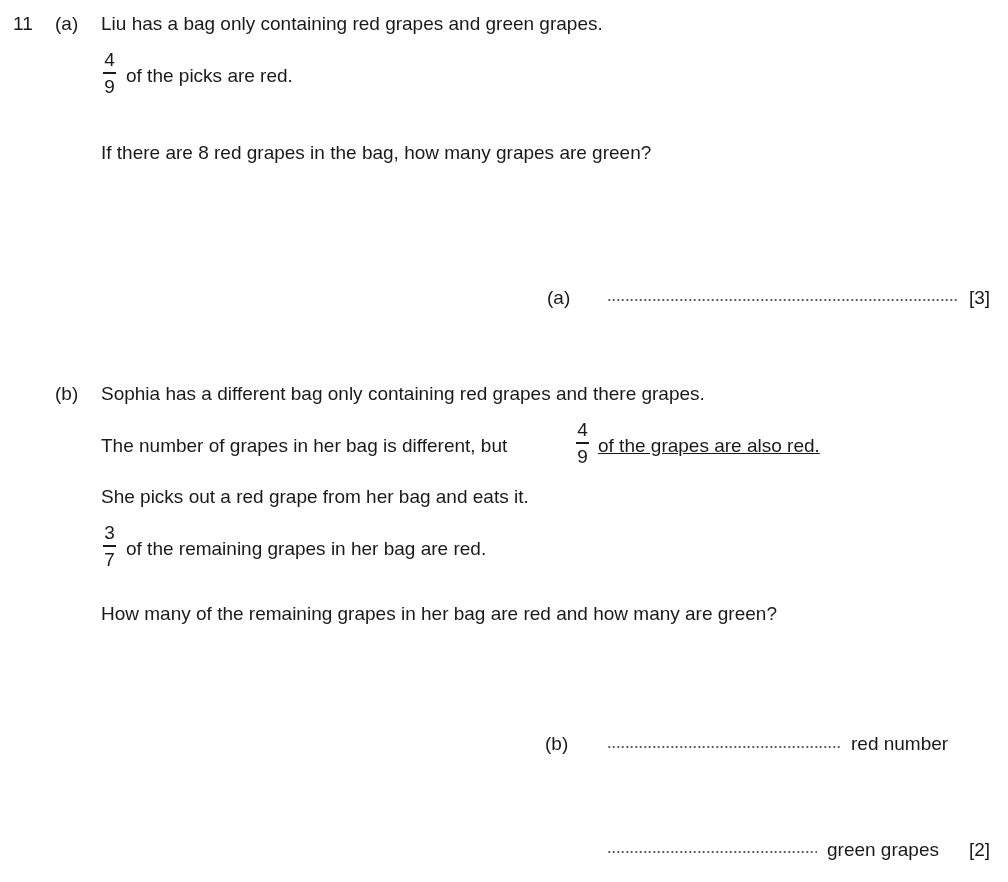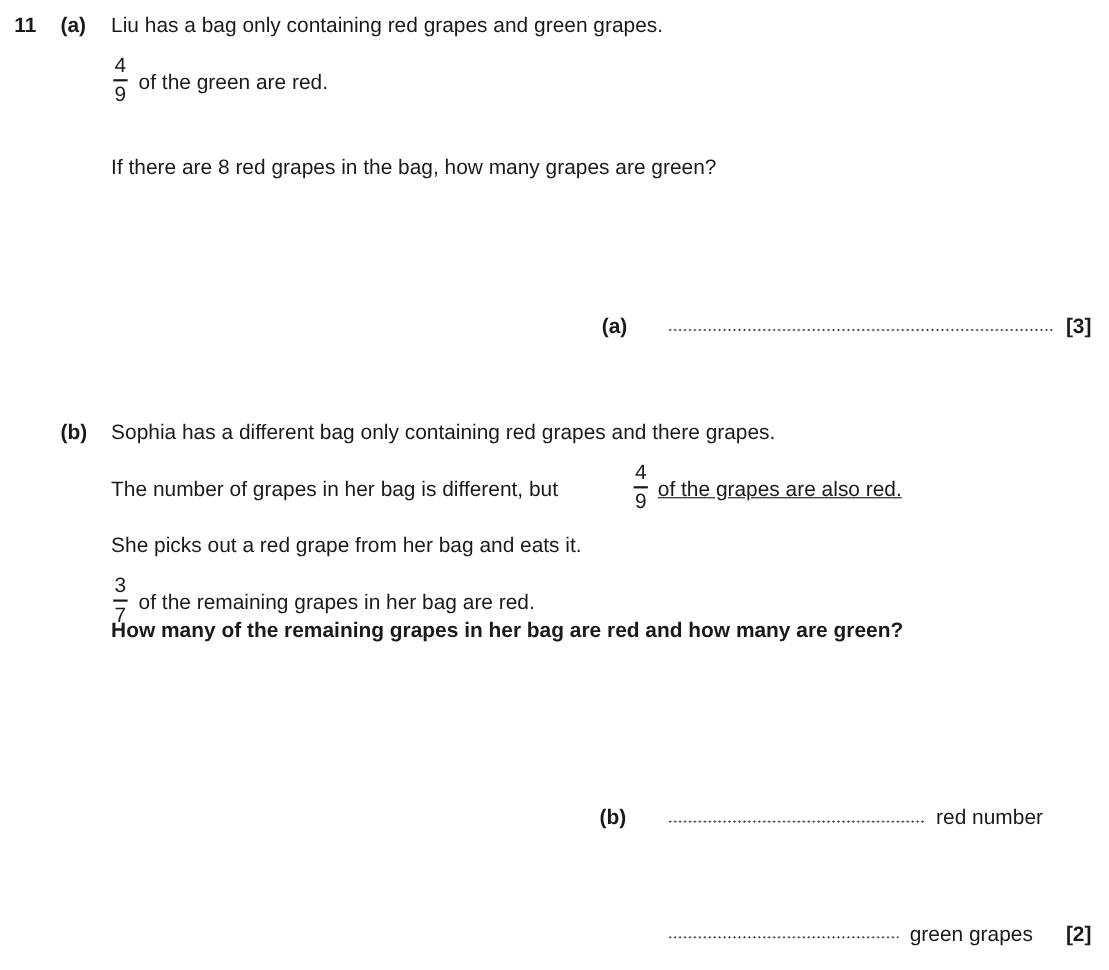--- a/index.html
+++ b/index.html
@@ -1,21 +1,21 @@
 <!DOCTYPE html>
 <html><head>
 <meta charset="utf-8">
 <style>
   html, body { margin: 0; padding: 0; background: #ffffff; }
   body {
     width: 1008px; height: 882px; position: relative; overflow: hidden;
     font-family: "Liberation Sans", sans-serif; color: #1a1a1a; font-size: 19px;
   }
   .abs { position: absolute; white-space: nowrap; line-height: 1; }
-  .bold { font-weight: bold; text-align: right; }
+  .bold { font-weight: normal; text-align: right; }
   .frac {
     position: absolute; display: inline-flex; flex-direction: column; align-items: center;
     font-size: 19px; line-height: 1;
   }
   .frac .num { display: block; }
   .frac .bar { display: block; width: 13px; height: 1.5px; background: #1a1a1a; margin: 3px 0 3px 0; }
   .frac .den { display: block; }
   .dots {
     position: absolute; height: 2px;
     background-image: radial-gradient(circle, #333 0.9px, transparent 1.1px);
@@ -27,21 +27,21 @@
 
 <span class="abs bold" style="left:13px; top:14px;">11</span>
 <span class="abs bold" style="left:55px; top:14px;">(a)</span>
 <span class="abs" style="left:101px; top:14px;">Liu has a bag only containing red grapes and green grapes.</span>
 
 <span class="frac" style="left:103px; top:50px;">
   <span class="num">4</span>
   <span class="bar"></span>
   <span class="den">9</span>
 </span>
-<span class="abs" style="left:126px; top:66px;">of the green are red.</span>
+<span class="abs" style="left:126px; top:66px;">of the picks are red.</span>
 
 <span class="abs" style="left:101px; top:143px;">If there are 8 red grapes in the bag, how many grapes are green?</span>
 
 <span class="abs bold" style="left:547px; top:288px;">(a)</span>
 <div class="dots" style="left:607px; top:299px; width:350px;"></div>
 <span class="abs bold" style="left:969px; top:288px;">[3]</span>
 
 <span class="abs bold" style="left:55px; top:384px;">(b)</span>
 <span class="abs" style="left:101px; top:384px;">Sophia has a different bag only containing red grapes and there grapes.</span>
 
@@ -55,21 +55,21 @@
 
 <span class="abs" style="left:101px; top:487px;">She picks out a red grape from her bag and eats it.</span>
 
 <span class="frac" style="left:103px; top:523px;">
   <span class="num">3</span>
   <span class="bar"></span>
   <span class="den">7</span>
 </span>
 <span class="abs" style="left:126px; top:539px;">of the remaining grapes in her bag are red.</span>
 
-<span class="abs" style="left:101px; top:564px;font-weight:bold;">How many of the remaining grapes in her bag are red and how many are green?</span>
+<span class="abs" style="left:101px; top:604px;">How many of the remaining grapes in her bag are red and how many are green?</span>
 
 <span class="abs bold" style="left:545px; top:734px;">(b)</span>
 <div class="dots" style="left:607px; top:746px; width:234px;"></div>
 <span class="abs" style="left:851px; top:734px;">red number</span>
 
 <div class="dots" style="left:607px; top:851px; width:210px;"></div>
 <span class="abs" style="left:827px; top:840px;">green grapes</span>
 <span class="abs bold" style="left:969px; top:840px;">[2]</span>
 
 </body></html>

